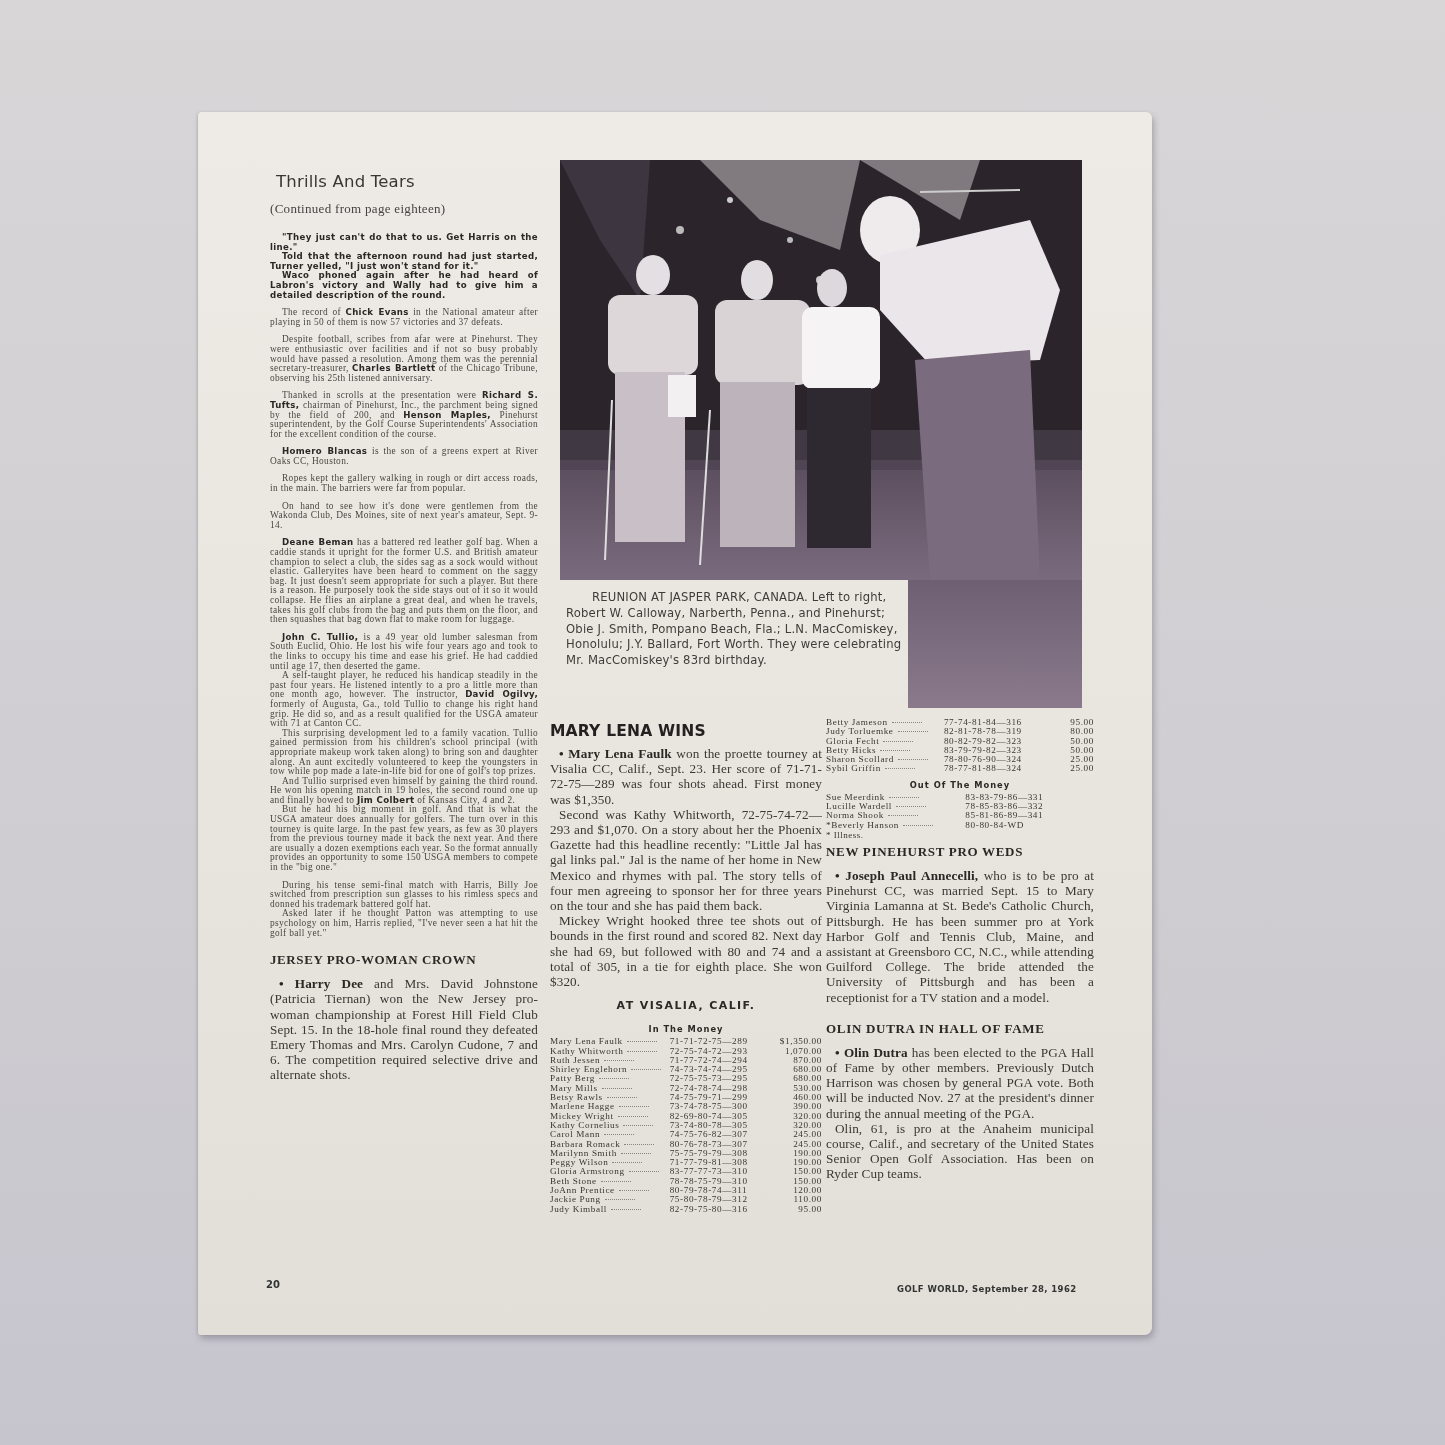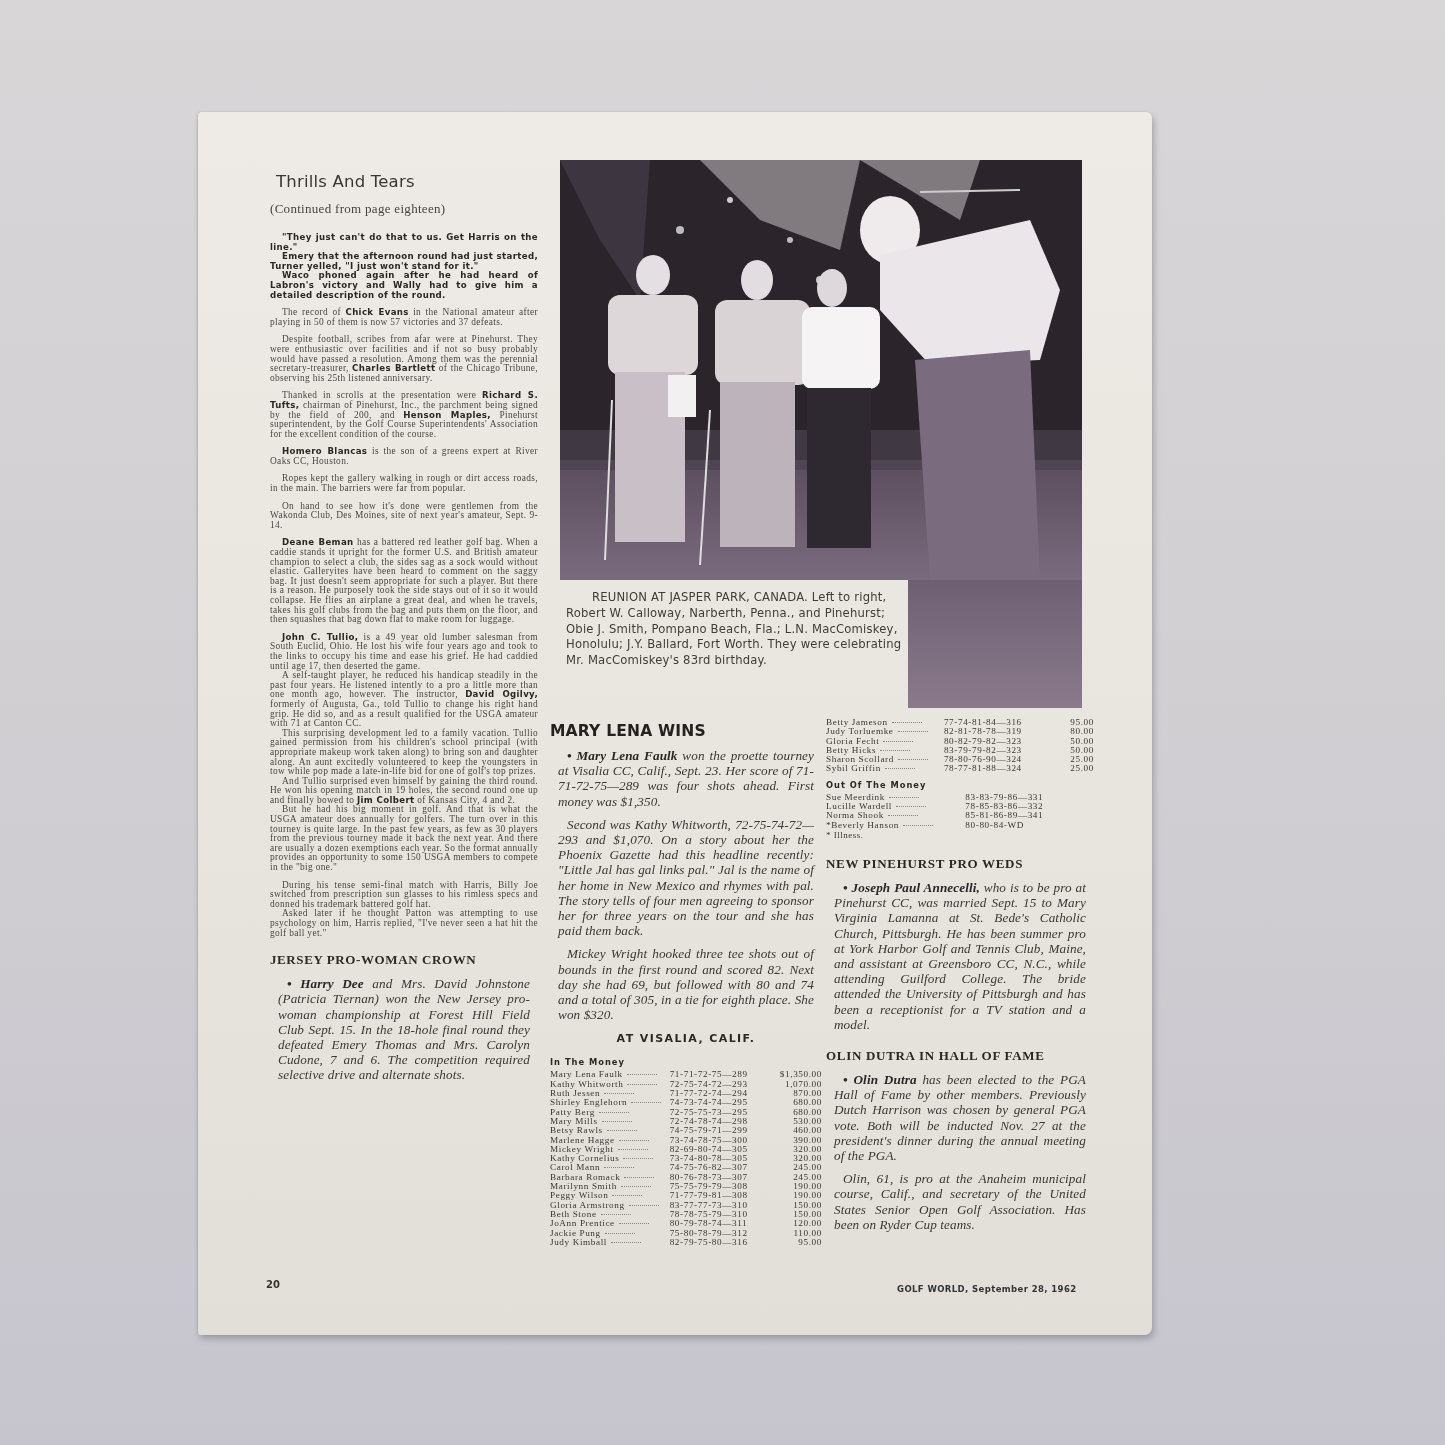--- a/index.html
+++ b/index.html
@@ -31,21 +31,21 @@
   .small p { margin:0; text-indent:12px; }
   .small b { font-family:"DejaVu Sans", sans-serif; font-size:8.6px; color:#2a2725; }
   .gap { height:8px; }
   .sect-head {
     font-family:"Liberation Serif", serif; font-weight:bold; font-size:13px;
     letter-spacing:0.6px; color:#2d2a27; margin:14px 0 8px 0;
   }
   .body-text {
     font-size:13.2px; line-height:15.2px; text-align:justify; color:#3a3734; letter-spacing:0.1px;
   }
-  .body-text p { margin:8px; text-indent:9px;font-style:italic; }
+  .body-text p { margin:0; text-indent:9px; }
   .body-text b { color:#2a2724; }
   
   .photo {
     left:362px; top:48px; width:522px; height:420px; overflow:hidden;
     background: radial-gradient(ellipse at 30% 30%, #4a3f4a 0%, #2a2429 50%, #1f1b20 100%);
   }
   .photo-bottom { left:710px; top:468px; width:174px; height:128px; overflow:hidden;
     background: linear-gradient(180deg,#6e5f72 0%,#8a7a8c 100%); }
   .caption {
     left:368px; top:478px; width:336px;
@@ -58,21 +58,21 @@
   .head-sans {
     font-family:"DejaVu Sans", sans-serif; font-weight:bold; font-size:15.5px; color:#242120;
     margin:0 0 6px 0; letter-spacing:0.2px;
   }
   .table-title {
     font-family:"DejaVu Sans", sans-serif; font-weight:bold; font-size:11px; letter-spacing:1.4px;
     text-align:center; margin:10px 0 2px 0; color:#2b2825;
   }
   .table-sub {
     font-family:"DejaVu Sans", sans-serif; font-weight:bold; font-size:8.3px; letter-spacing:1px;
-    margin:12px 0 3px 0; color:#2b2825;
+    text-align:center; margin:12px 0 3px 0; color:#2b2825;
   }
   table.scores { border-collapse:collapse; width:100%; }
   table.scores td {
     font-size:9.2px; line-height:9.3px; padding:0; color:#3a3633; letter-spacing:0.6px; white-space:nowrap;
   }
   td.name { width:44%; }
   td.name .dots { display:inline-block; border-bottom:1px dotted #8a857e; width:30px; margin-left:4px; vertical-align:2px; }
   td.sc { width:34%; }
   td.money { width:22%; text-align:right; }
   
@@ -90,21 +90,21 @@
 </head>
 <body>
 
 <div class="page">
 
   <div class="abs col1">
     <div class="title-thrills">Thrills And Tears</div>
     <div class="continued">(Continued from page eighteen)</div>
     <div class="small" id="thrills-body">
         <p><span></span><b>"They just can't do that to us. Get Harris on the line."</b></p>
-        <p><span></span><b>Emery that the afternoon round had just started, Turner yelled, "I just won't stand for it."</b></p>
+        <p><span></span><b>Told that the afternoon round had just started, Turner yelled, "I just won't stand for it."</b></p>
         <p><span></span><b>Waco phoned again after he had heard of Labron's victory and Wally had to give him a detailed description of the round.</b></p>
         <div class="gap"></div>
         <p><span>The record of </span><b>Chick Evans</b><span> in the National amateur after playing in 50 of them is now 57 victories and 37 defeats.</span></p>
         <div class="gap"></div>
         <p><span>Despite football, scribes from afar were at Pinehurst. They were enthusiastic over facilities and if not so busy probably would have passed a resolution. Among them was the perennial secretary-treasurer, </span><b>Charles Bartlett</b><span> of the Chicago Tribune, observing his 25th listened anniversary.</span></p>
         <div class="gap"></div>
         <p><span>Thanked in scrolls at the presentation were </span><b>Richard S. Tufts,</b><span> chairman of Pinehurst, Inc., the parchment being signed by the field of 200, and </span><b>Henson Maples,</b><span> Pinehurst superintendent, by the Golf Course Superintendents' Association for the excellent condition of the course.</span></p>
         <div class="gap"></div>
         <p><span></span><b>Homero Blancas</b><span> is the son of a greens expert at River Oaks CC, Houston.</span></p>
         <div class="gap"></div>
@@ -337,21 +337,21 @@
             <td class="sc">85-81-86-89—341</td>
           </tr>
           <tr>
             <td class="name">*Beverly Hanson<span class="dots"></span></td>
             <td class="sc">80-80-84-WD</td>
           </tr>
         </tbody>
     </table>
     <div class="footnote">* Illness.</div>
 
-    <div class="head-serif" style="margin-top:16px">NEW PINEHURST PRO WEDS</div>
+    <div class="head-serif" style="margin-top:4px">NEW PINEHURST PRO WEDS</div>
     <div class="body-text">
       <p><b>• Joseph Paul Annecelli,</b><span> who is to be pro at Pinehurst CC, was married Sept. 15 to Mary Virginia Lamanna at St. Bede's Catholic Church, Pittsburgh. He has been summer pro at York Harbor Golf and Tennis Club, Maine, and assistant at Greensboro CC, N.C., while attending Guilford College. The bride attended the University of Pittsburgh and has been a receptionist for a TV station and a model.</span></p>
     </div>
 
     <div class="head-serif" style="margin-top:16px">OLIN DUTRA IN HALL OF FAME</div>
     <div class="body-text">
       <p><b>• Olin Dutra</b><span> has been elected to the PGA Hall of Fame by other members. Previously Dutch Harrison was chosen by general PGA vote. Both will be inducted Nov. 27 at the president's dinner during the annual meeting of the PGA.</span></p>
       <p>Olin, 61, is pro at the Anaheim municipal course, Calif., and secretary of the United States Senior Open Golf Association. Has been on Ryder Cup teams.</p>
     </div>
   </div>

